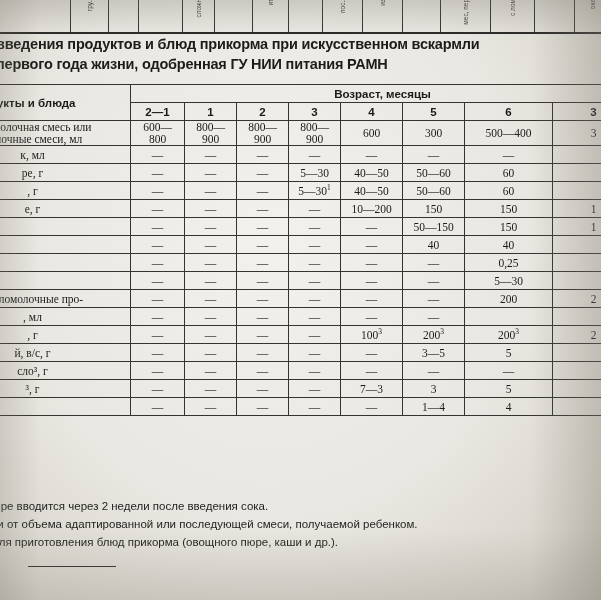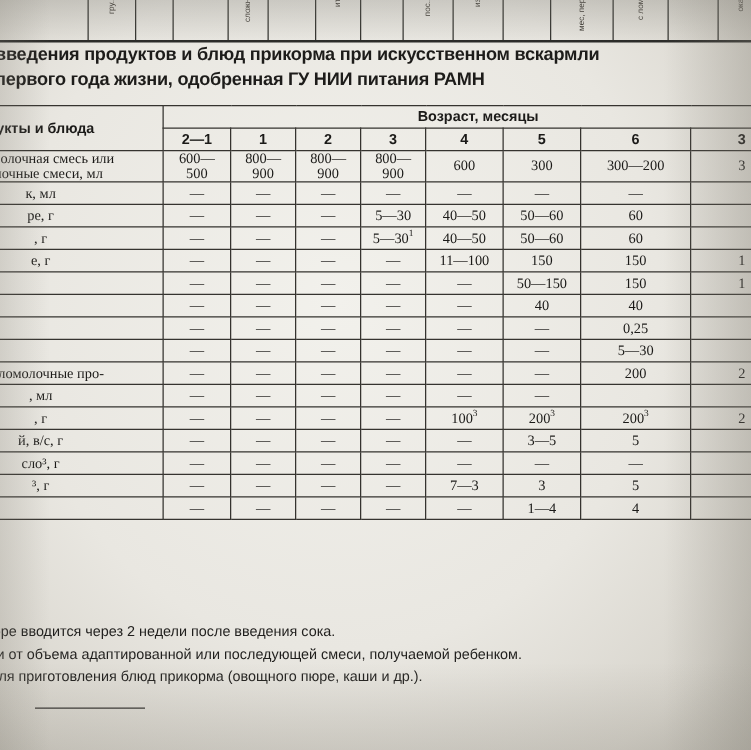--- a/index.html
+++ b/index.html
@@ -221,37 +221,37 @@
         </tr>
       </thead>
       <tbody id="tbody">
           <tr class="row-tall">
             <td class="label two-line">
               <div>ная молочная смесь или</div>
               <div>молочные смеси, мл</div>
             </td>
             <td class="two-line">
               <div>600—</div>
-              <div>500</div>
+              <div>800</div>
             </td>
             <td class="two-line">
               <div>800—</div>
               <div>900</div>
             </td>
             <td class="two-line">
               <div>800—</div>
               <div>900</div>
             </td>
             <td class="two-line">
               <div>800—</div>
               <div>900</div>
             </td>
             <td>600</td>
             <td>300</td>
-            <td>300—200</td>
+            <td>500—400</td>
             <td>3</td>
           </tr>
           <tr>
             <td class="label">к, мл</td>
             <td>—</td>
             <td>—</td>
             <td>—</td>
             <td>—</td>
             <td>—</td>
             <td>—</td>
@@ -279,21 +279,21 @@
             <td>50—60</td>
             <td>60</td>
             <td></td>
           </tr>
           <tr>
             <td class="label">е, г</td>
             <td>—</td>
             <td>—</td>
             <td>—</td>
             <td>—</td>
-            <td>11—100</td>
+            <td>10—200</td>
             <td>150</td>
             <td>150</td>
             <td>1</td>
           </tr>
           <tr>
             <td class="label"></td>
             <td>—</td>
             <td>—</td>
             <td>—</td>
             <td>—</td>

